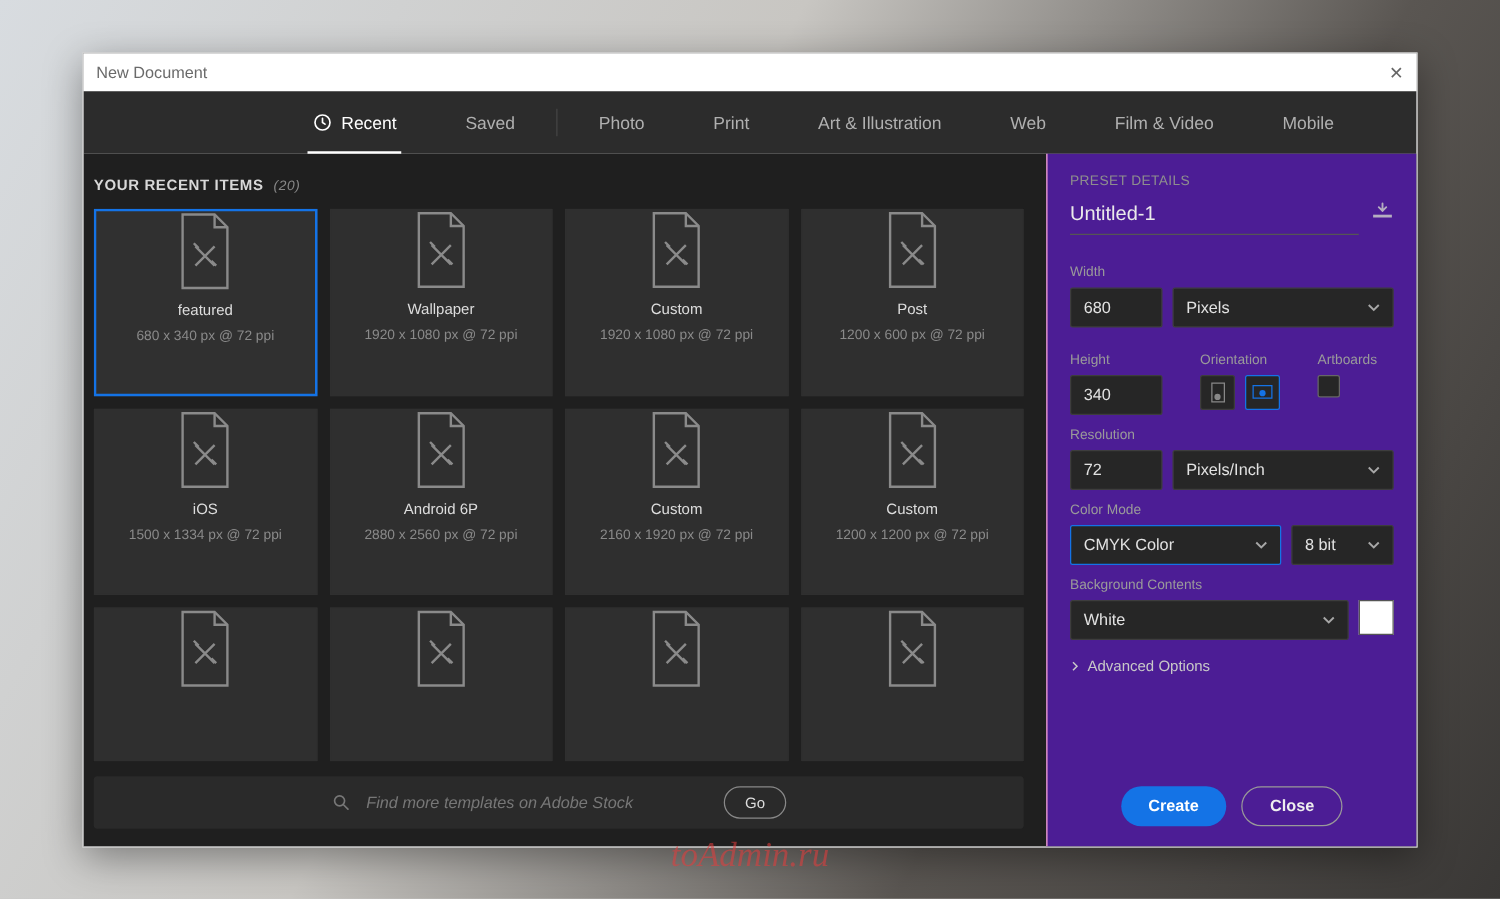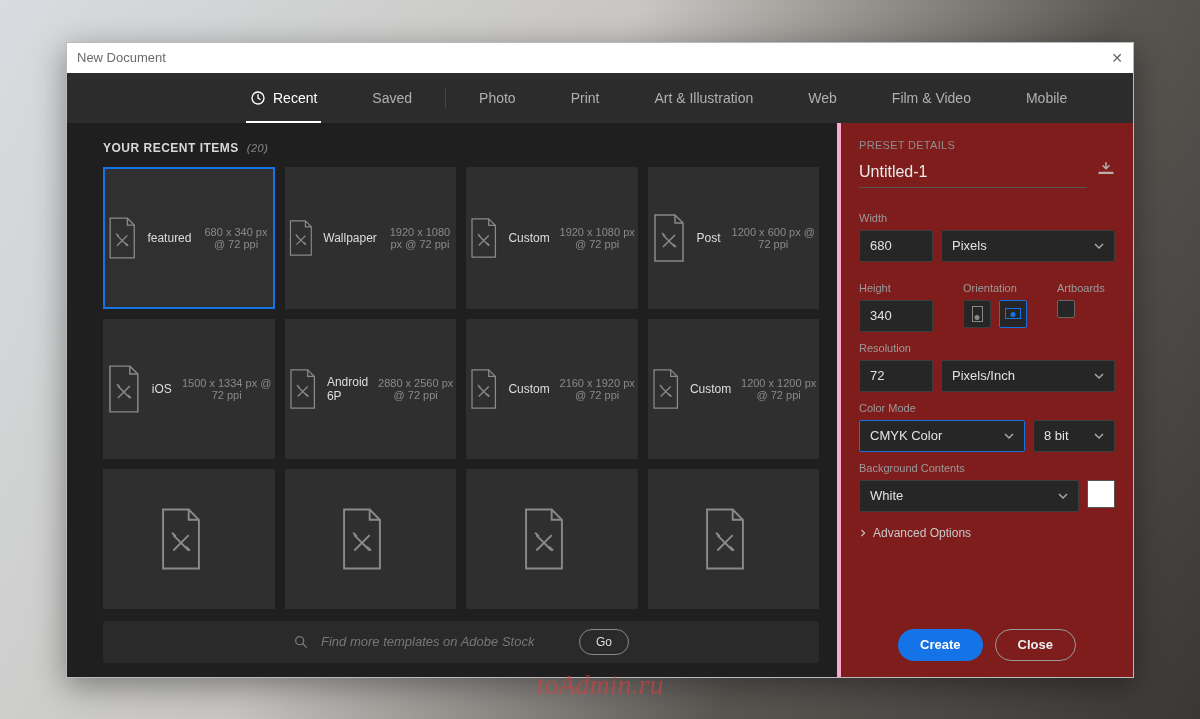--- a/index.html
+++ b/index.html
@@ -33,37 +33,37 @@
   }
   .tab.active { color: #fff; }
   .tab.active::after {
     content: ""; position: absolute; left: 18px; right: 18px; bottom: 0;
     height: 2px; background: #fff;
   }
   .tab-sep { width: 1px; background: #444; margin: 14px 0; }
   .clock-icon { width: 16px; height: 16px; }
   .body { flex: 1; display: flex; background: #1f1f1f; min-height: 0; }
   .left {
-    flex: 1; display: flex; flex-direction: column; padding: 18px 18px 14px 36px;
+    flex: 1; display: flex; flex-direction: column; padding: 18px 18px 14px 8px;
     min-width: 0;
   }
   .recent-header {
     color: #d8d8d8; font-size: 12px; letter-spacing: .5px;
     display: flex; align-items: baseline; gap: 8px; margin-bottom: 12px;
     font-weight: 600;
   }
   .recent-count { color: #888; font-size: 11px; font-weight: 400; font-style: italic; }
   .grid {
     flex: 1; overflow: hidden;
     display: grid; grid-template-columns: repeat(4, 1fr);
     gap: 10px;
   }
   .card {
     background: #2f2f2f; border: 1px solid #2f2f2f;
-    display: flex; flex-direction: row; align-items: center; justify-content: center;
+    display: flex; flex-direction: column; align-items: center; 
     cursor: pointer; gap: 8px;
   }
   .card.selected { border: 2px solid #1473e6; background: #303030; }
   .card .doc-icon { width: 52px; height: 64px; opacity: .85; }
   .card-title { color: #ddd; font-size: 12px; }
   .card-sub { color: #8a8a8a; font-size: 11px; text-align: center; }
   .searchbar {
     margin-top: 12px; height: 42px; background: #2a2a2a;
     display: flex; align-items: center; gap: 12px;
     padding: 0 18px; border-radius: 3px;
@@ -73,21 +73,21 @@
   .searchbar input {
     flex: 1; background: transparent; border: none; outline: none;
     color: #ccc; font-size: 13px; font-style: italic;
   }
   .searchbar input::placeholder { color: #777; }
   .go-btn {
     border: 1px solid #888; background: transparent; color: #ddd;
     font-size: 12px; border-radius: 16px; padding: 5px 16px; cursor: pointer;
   }
   .right {
-    width: 296px; border-left: 4px solid #f9a8d4; background: #7f1d1d;
+    width: 296px; border-left: 1px solid #f9a8d4; background: #4c1d95;
     display: flex; flex-direction: column; padding: 16px 18px;
     color: #ccc; font-size: 12px;
   }
   .preset-hdr { color: #8e8e8e; font-size: 11px; letter-spacing: .3px; margin-bottom: 10px; }
   .titlerow { display: flex; align-items: flex-start; justify-content: space-between; margin-bottom: 14px; }
   .doc-title {
     flex: 1; background: transparent; border: none; border-bottom: 1px solid #555;
     color: #eaeaea; font-size: 16px; padding: 2px 0 6px 0; outline: none;
   }
   .save-preset { width: 18px; height: 14px; opacity: .85; cursor: pointer; margin-left: 10px; }

